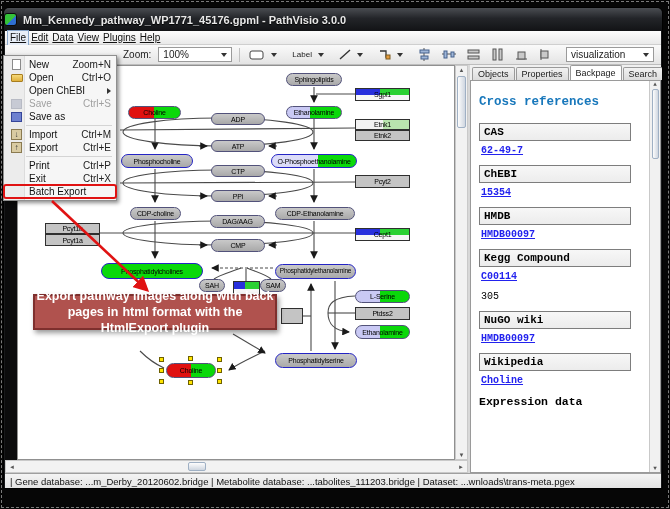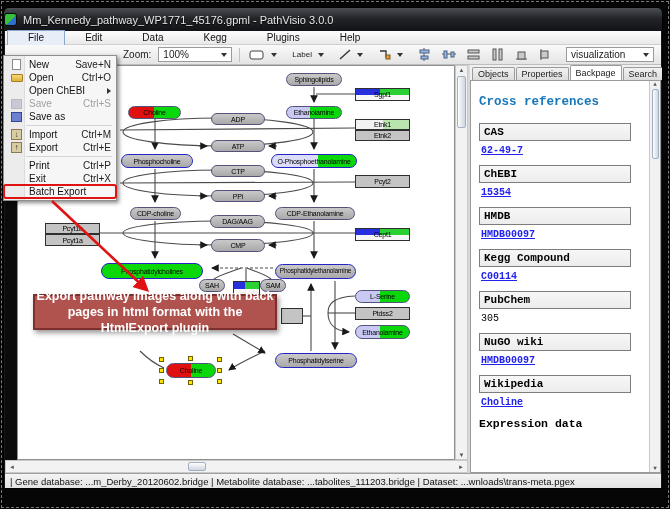--- a/index.html
+++ b/index.html
@@ -5,29 +5,29 @@
   html,body{margin:0;padding:0;background:#000;}
   *{box-sizing:border-box;}
   .stage{position:relative;width:670px;height:509px;background:#060606;overflow:hidden;
          font-family:"Liberation Sans",sans-serif;}
   .dashed-frame{position:absolute;inset:1px;border:1px dashed #7a7a7a;pointer-events:none;z-index:60;}
 
   
   .window{position:absolute;left:3px;top:7px;width:660px;height:482px;background:#17181a;
           border:1px solid #000;border-radius:6px 6px 0 0;overflow:hidden;}
   .titlebar{height:23px;display:flex;align-items:center;gap:6px;padding:0 0;
-            background:linear-gradient(#4a4d52,#232529 45%,#121316);color:#e8e8e8;}
+            background:linear-gradient(#4a4d52,#232529 45%,#121316);color:#e8e8e8;font-weight:bold;}
   .app-icon{width:13px;height:13px;border-radius:3px;background:linear-gradient(135deg,#35c23a 0 55%,#2f6fd0 55%);
             border:1px solid #0a0a0a;}
   .title-text{font-size:11px;white-space:nowrap;text-shadow:0 1px 1px #000;}
   .client{position:absolute;left:1px;right:1px;top:23px;bottom:0;background:#f0f0f0;display:flex;flex-direction:column;}
 
   .menubar{height:14px;display:flex;align-items:center;font-size:10px;color:#111;
            background:linear-gradient(#fdfdfd,#e9e9e9);border-bottom:1px solid #cfcfcf;padding-left:2px;}
-  .menubar .mitem{padding:0 20px;height:16px;display:flex;align-items:center;}
+  .menubar .mitem{padding:0 2px;height:16px;display:flex;align-items:center;text-decoration:underline;}
   .menubar .mitem.active{border:1px solid #8aa8cc;background:#e7eef8;}
 
   .toolbar{height:20px;display:flex;align-items:center;gap:7px;font-size:10px;color:#222;
            background:linear-gradient(#fafafa,#e4e4e4);border-bottom:1px solid #bdbdbd;padding-left:118px;}
   .combo{display:flex;align-items:center;background:#fff;border:1px solid #9a9a9a;height:15px;font-size:10px;}
   .combo .cval{padding:0 4px;min-width:58px;}
   .caret{width:0;height:0;border-left:3px solid transparent;border-right:3px solid transparent;
          border-top:4px solid #333;margin:0 4px;}
   .tbtn{display:flex;align-items:center;gap:2px;padding:1px 2px;}
   .tb-sep{width:1px;height:14px;background:#c0c0c0;}
@@ -126,21 +126,21 @@
       <span class="app-icon"></span>
       <span class="title-text">Mm_Kennedy_pathway_WP1771_45176.gpml - PathVisio 3.0.0</span>
     </div>
 
     <div class="client">
 
       <div class="menubar">
         <span class="mitem active">File</span>
         <span class="mitem">Edit</span>
         <span class="mitem">Data</span>
-        <span class="mitem">Kegg</span>
+        <span class="mitem">View</span>
         <span class="mitem">Plugins</span>
         <span class="mitem">Help</span>
       </div>
 
       <div class="toolbar">
         <span>Zoom:</span>
         <span class="combo">
           <span class="cval">100%</span>
           <span class="caret"></span>
         </span>
@@ -349,21 +349,20 @@
               </div>
               <div class="xref">
                 <div class="box">HMDB</div>
                 <div class="val link">HMDB00097</div>
               </div>
               <div class="xref">
                 <div class="box">Kegg Compound</div>
                 <div class="val link">C00114</div>
               </div>
               <div class="xref">
-                <div class="box">PubChem</div>
                 <div class="val">305</div>
               </div>
               <div class="xref">
                 <div class="box">NuGO wiki</div>
                 <div class="val link">HMDB00097</div>
               </div>
               <div class="xref">
                 <div class="box">Wikipedia</div>
                 <div class="val link">Choline</div>
               </div>
@@ -386,21 +385,21 @@
       </div>
     </div>
   </div>
 
   <div class="file-menu">
     <div class="fm-row">
       <span class="fm-ic">
           <span class="ic-new"></span>
         </span>
       <span class="lbl">New</span>
-        <span class="sc">Save+N</span>
+        <span class="sc">Zoom+N</span>
     </div>
     <div class="fm-row">
       <span class="fm-ic">
           <span class="ic-open"></span>
         </span>
       <span class="lbl">Open</span>
         <span class="sc">Ctrl+O</span>
     </div>
     <div class="fm-row">
       <span class="fm-ic"></span>

